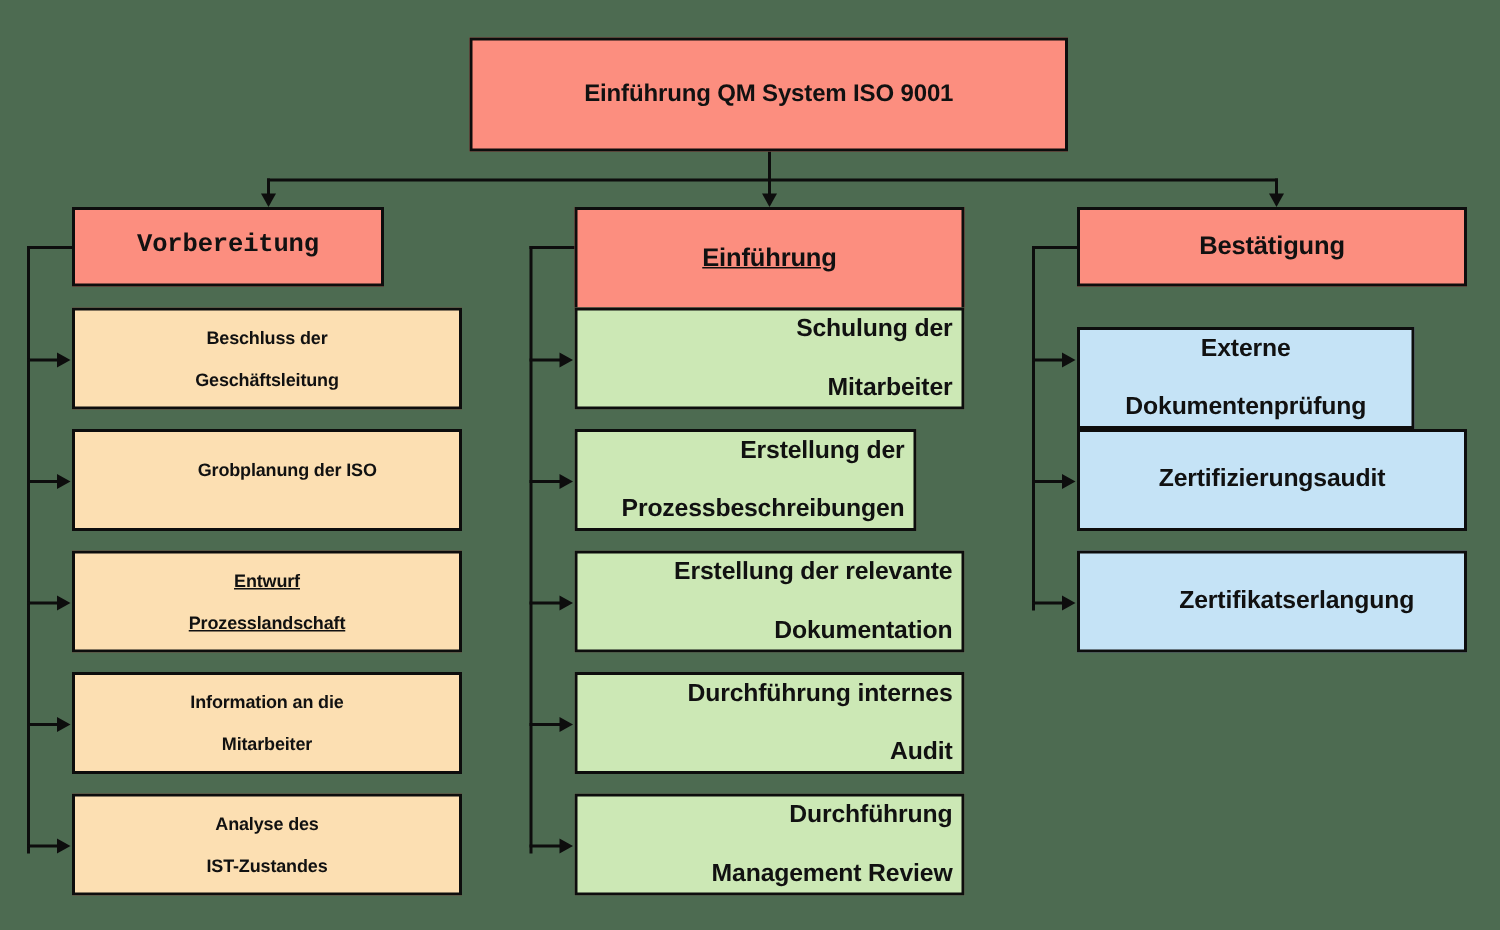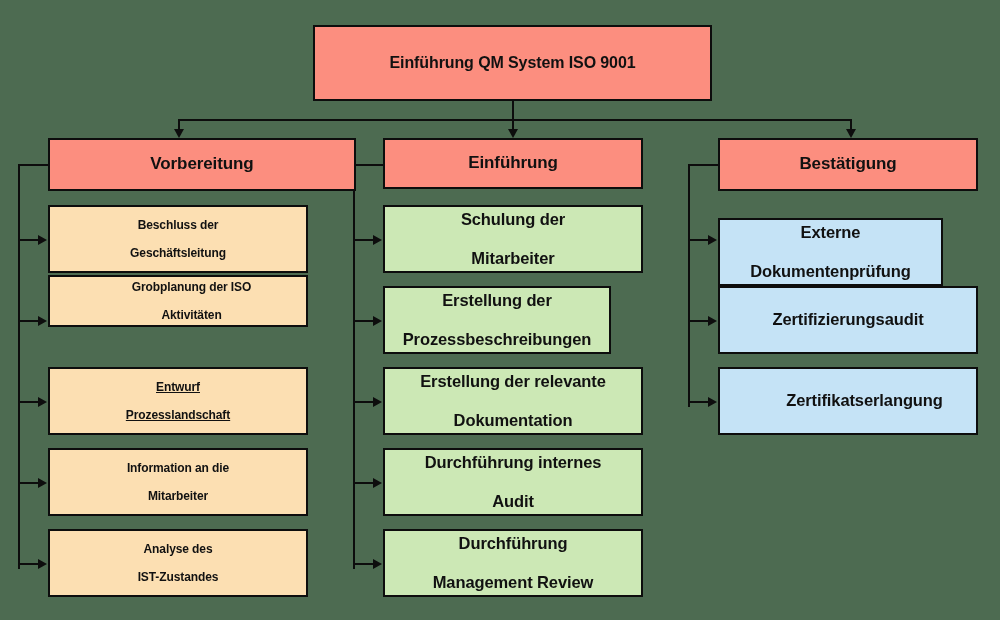--- a/index.html
+++ b/index.html
@@ -43,20 +43,21 @@
     background: #fc8e7f;
     font-size: 17px;
   }
   .n-prep {
     background: #fcdfb2;
     font-size: 12px;
   }
   .n-intro {
     background: #cce8b5;
     font-size: 16.5px;
+    text-align: right;
   }
   .n-conf {
     background: #c5e3f6;
     font-size: 16.5px;
   }
 
   
   .ln {
     position: absolute;
     background: #0d0d0d;
@@ -98,21 +99,21 @@
 
   <div class="ln ln-v" style="left:178px; top:119px; height:13px;"></div>
   <div class="arrow arrow-down" style="left:174px; top:129px;"></div>
 
   <div class="ln ln-v" style="left:512px; top:119px; height:13px;"></div>
   <div class="arrow arrow-down" style="left:508px; top:129px;"></div>
 
   <div class="ln ln-v" style="left:850px; top:119px; height:13px;"></div>
   <div class="arrow arrow-down" style="left:846px; top:129px;"></div>
 
-  <div class="node n-head" style="left:48px; top:138px; width:308px; height:53px;">
+  <div class="node n-head" style="left:48px; top:138px; width:208px; height:53px;font-family:Liberation Mono, monospace;">
     <span>Vorbereitung</span>
   </div>
 
   <div class="ln ln-h" style="left:18px; top:164px; width:32px;"></div>
   <div class="ln ln-v" style="left:18px; top:164px; height:405px;"></div>
 
   <div class="ln ln-h" style="left:18px; top:239px; width:22px;"></div>
   <div class="arrow arrow-right" style="left:38px; top:235px;"></div>
 
   <div class="ln ln-h" style="left:18px; top:320px; width:22px;"></div>
@@ -123,34 +124,34 @@
 
   <div class="ln ln-h" style="left:18px; top:482px; width:22px;"></div>
   <div class="arrow arrow-right" style="left:38px; top:478px;"></div>
 
   <div class="ln ln-h" style="left:18px; top:563px; width:22px;"></div>
   <div class="arrow arrow-right" style="left:38px; top:559px;"></div>
 
   <div class="node n-prep" style="left:48px; top:205px; width:260px; height:68px;">
     <span><span>Beschluss der</span><br><span>Geschäftsleitung</span></span>
   </div>
-  <div class="node n-prep" style="left:48px; top:275px; width:260px; height:52px;padding-left:33px;">
-    <span><span>Grobplanung der ISO</span><br><span>Aktivitäten</span></span>
+  <div class="node n-prep" style="left:48px; top:286px; width:260px; height:68px;padding-left:33px;">
+    <span><span>Grobplanung der ISO</span><br></span>
   </div>
   <div class="node n-prep" style="left:48px; top:367px; width:260px; height:68px;text-decoration:underline;">
     <span><span>Entwurf</span><br><span>Prozesslandschaft</span></span>
   </div>
   <div class="node n-prep" style="left:48px; top:448px; width:260px; height:68px;">
     <span><span>Information an die</span><br><span>Mitarbeiter</span></span>
   </div>
   <div class="node n-prep" style="left:48px; top:529px; width:260px; height:68px;">
     <span><span>Analyse des</span><br><span>IST-Zustandes</span></span>
   </div>
 
-  <div class="node n-head" style="left:383px; top:138px; width:260px; height:51px;">
+  <div class="node n-head" style="left:383px; top:138px; width:260px; height:69px;text-decoration:underline;">
     <span>Einführung</span>
   </div>
 
   <div class="ln ln-h" style="left:353px; top:164px; width:32px;"></div>
   <div class="ln ln-v" style="left:353px; top:164px; height:405px;"></div>
 
   <div class="ln ln-h" style="left:353px; top:239px; width:22px;"></div>
   <div class="arrow arrow-right" style="left:373px; top:235px;"></div>
 
   <div class="ln ln-h" style="left:353px; top:320px; width:22px;"></div>

